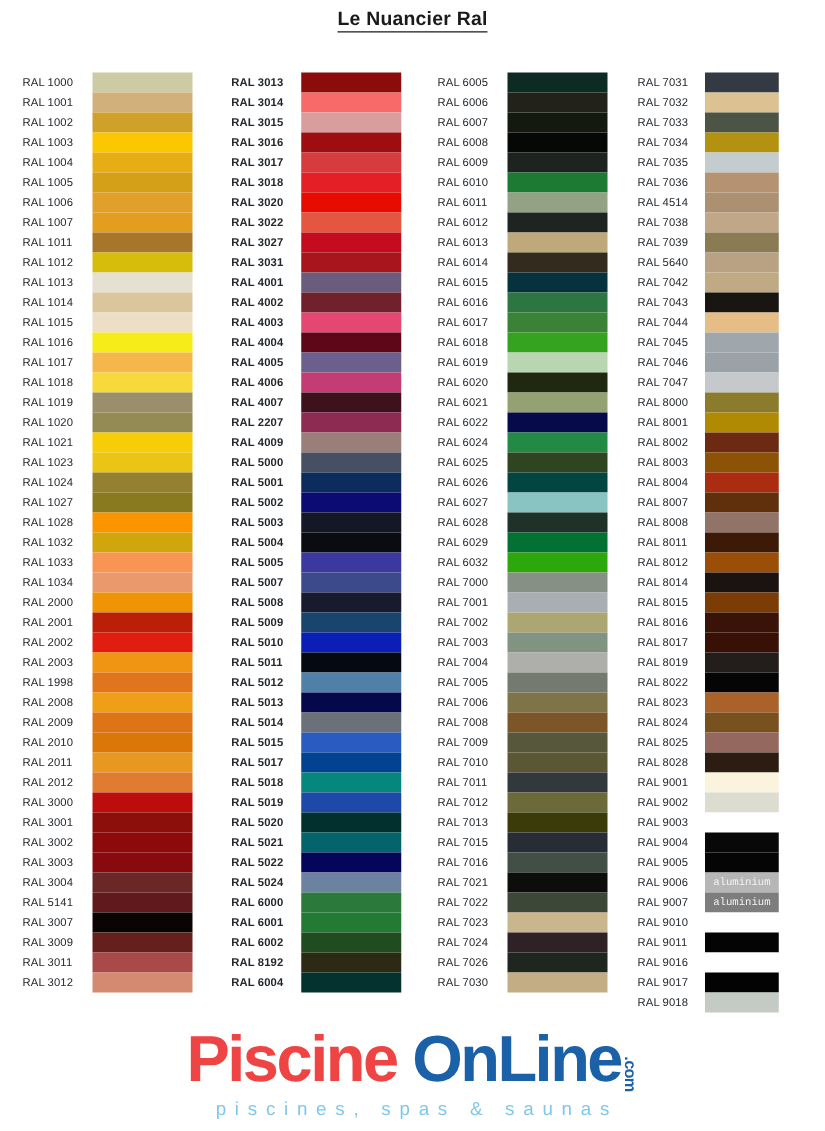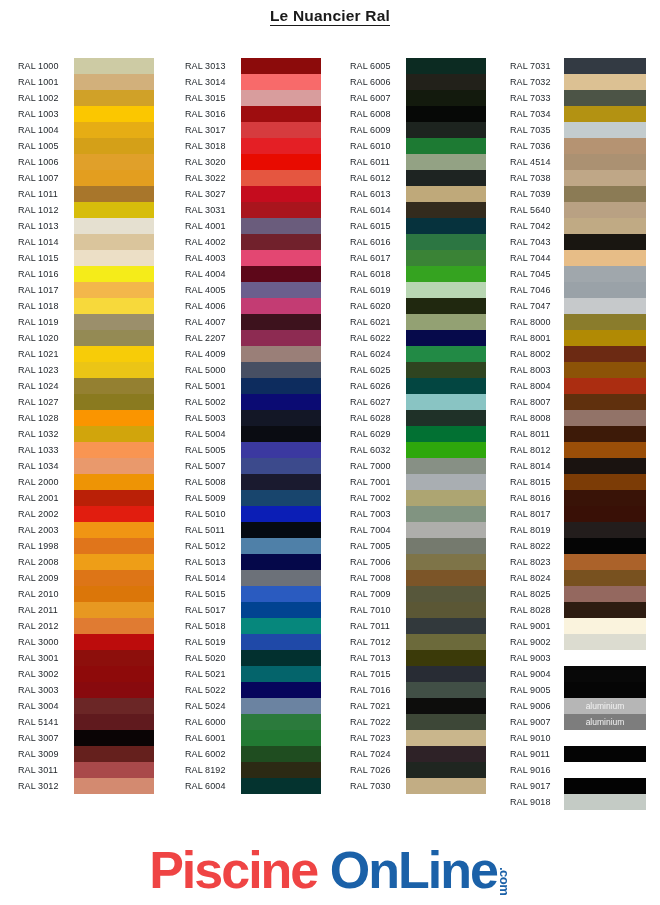--- a/index.html
+++ b/index.html
@@ -32,21 +32,21 @@
     position: absolute;
     top: 58px;
     left: 0;
     width: 660px;
   }
   .swatch-column {
     position: absolute;
     top: 0;
   }
   .swatch-column[data-col="0"] { left: 18px; }
-  .swatch-column[data-col="1"] { left: 185px; }
+  .swatch-column[data-col="1"] { left: 185px; font-weight: bold; }
   .swatch-column[data-col="2"] { left: 350px; }
   .swatch-column[data-col="3"] { left: 510px; }
 
   .swatch-row {
     position: relative;
     height: 16px;
     width: 136px;
   }
   .swatch-label {
     position: absolute;
@@ -67,21 +67,21 @@
     width: 80px;
     height: 16px;
     line-height: 16px;
     text-align: center;
     font-size: 8.5px;
     color: #f2f2f2;
     overflow: hidden;
     white-space: nowrap;
   }
   .swatch-column[data-col="3"] .swatch-row { width: 120px; }
-  .swatch-column[data-col="3"] .swatch-chip { left: 54px; width: 82px; }
+  .swatch-column[data-col="3"] .swatch-chip { left: 54px; width: 59px; font-family: Liberation Mono, monospace; }
 
   
   #logo-block {
     position: absolute;
     left: 0;
     bottom: 6px;
     width: 660px;
     text-align: center;
   }
   #logo-wordmark {
@@ -872,13 +872,14 @@
         <div class="swatch-label">RAL 9018</div>
         <div class="swatch-chip" style="background: rgb(196, 203, 197);"></div>
       </div>
     </div>
   </div>
 
 <div id="logo-block">
   <div id="logo-wordmark">
     <span class="lw-light">Piscine</span><span class="lw-dark"> OnLine</span><span id="logo-dotcom">.com</span>
   </div>
+  <div id="logo-tagline">piscines, spas &amp; saunas</div>
 </div>
 
 </body></html>

